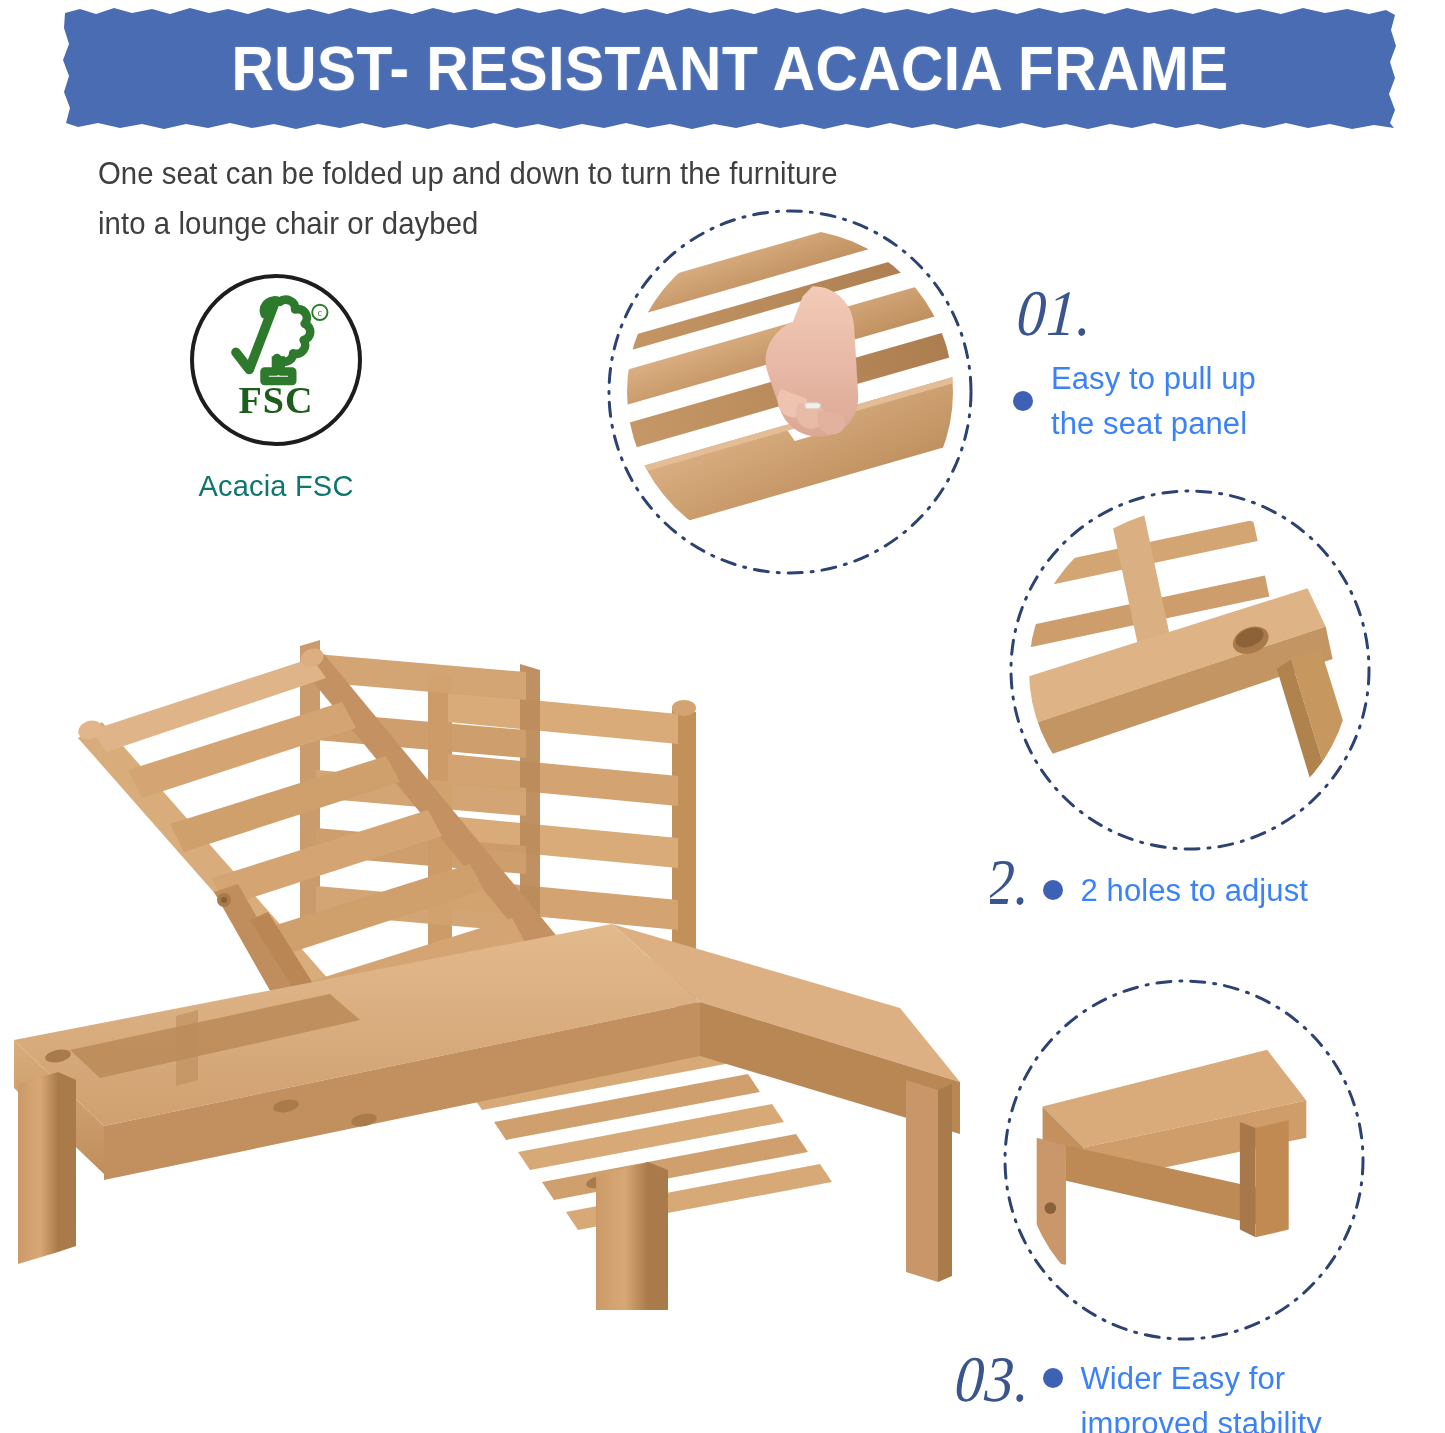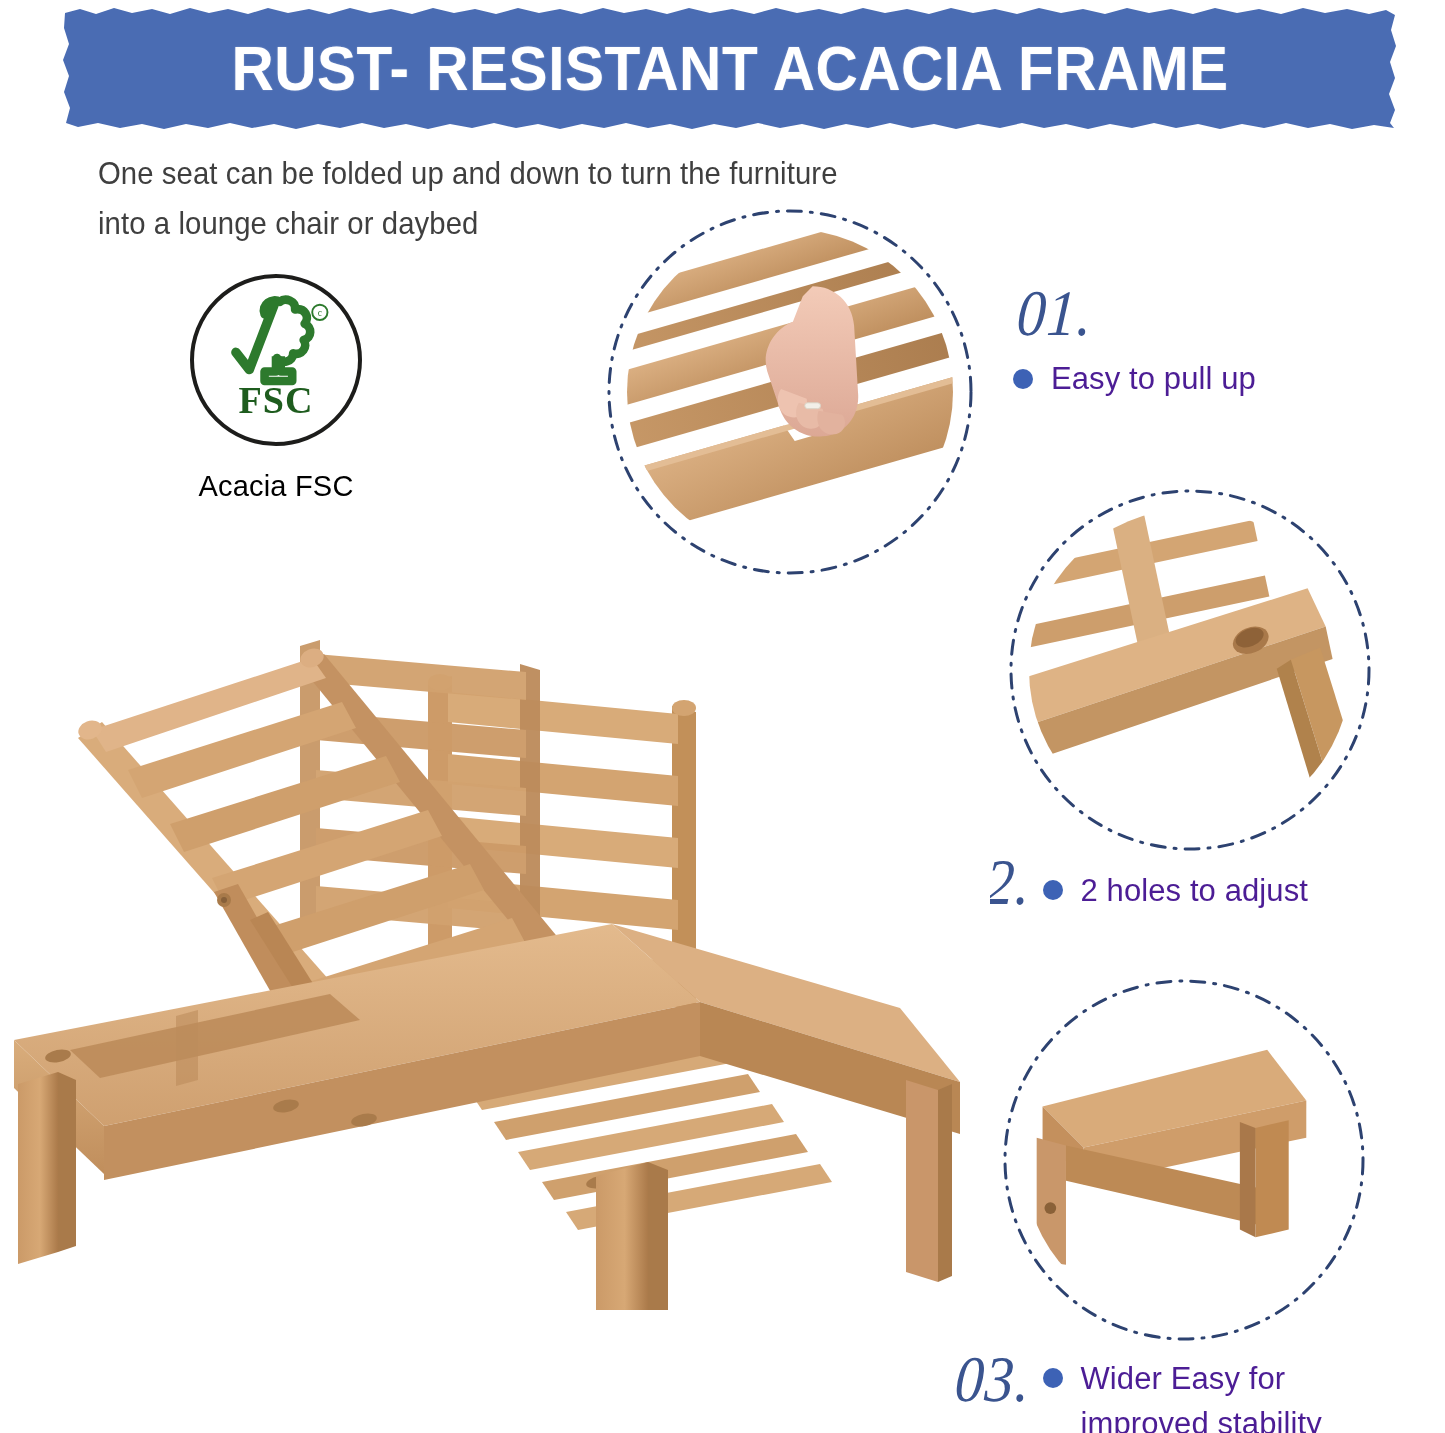--- a/index.html
+++ b/index.html
@@ -59,21 +59,21 @@
     width: 172px; height: 172px;
     margin: 0 auto;
     border: 4px solid #1d1d1b;
     border-radius: 50%;
     background: #fff;
   }
   .fsc-mark { position: absolute; left: 0; top: 0; width: 100%; height: 100%; }
   .fsc-caption {
     margin-top: 24px;
     text-align: center;
-    color: #000000;
+    color: #0f766e;
     font-size: 29px;
     font-family: "Liberation Sans", sans-serif;
     letter-spacing: .2px;
   }
 
   
   .detail-circle { position: absolute; }
   .detail-circle .ring {
     position: absolute; left: 0; top: 0;
     width: 100%; height: 100%;
@@ -109,21 +109,21 @@
     white-space: nowrap;
   }
   .callout-body { display: flex; align-items: center; gap: 18px; }
   .callout-dot {
     width: 20px; height: 20px;
     border-radius: 50%;
     background: #3d62b5;
     flex: 0 0 auto;
   }
   .callout-text {
-    color: #4c1d95;
+    color: #3b82f6;
     font-size: 31px;
     line-height: 45px;
     letter-spacing: .1px;
     white-space: nowrap;
   }
   .callout-text .ln { display: block; }
 
   
   #callout-1 { left: 1013px; top: 288px; }
   #callout-1 .callout-num { margin-left: 2px; }
@@ -306,20 +306,21 @@
       </svg>
     </div>
   </div>
 
   <div class="callout" id="callout-1">
     <div class="callout-num">01.</div>
     <div class="callout-body">
       <span class="callout-dot"></span>
       <span class="callout-text">
         <span class="ln">Easy to pull up</span>
+        <span class="ln">the seat panel</span>
       </span>
     </div>
   </div>
 
   <div class="callout" id="callout-2">
     <div class="callout-num">02.</div>
     <div class="callout-body">
       <span class="callout-dot"></span>
       <span class="callout-text">
         <span class="ln">2 holes to adjust</span>

